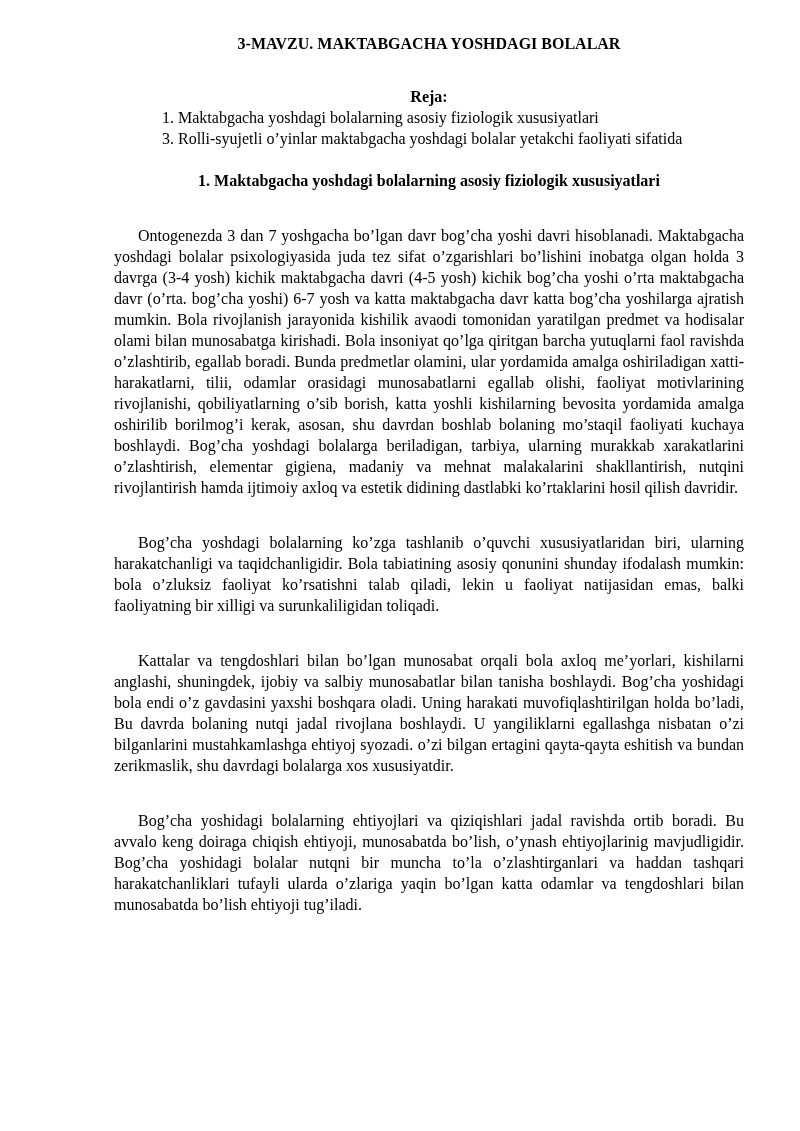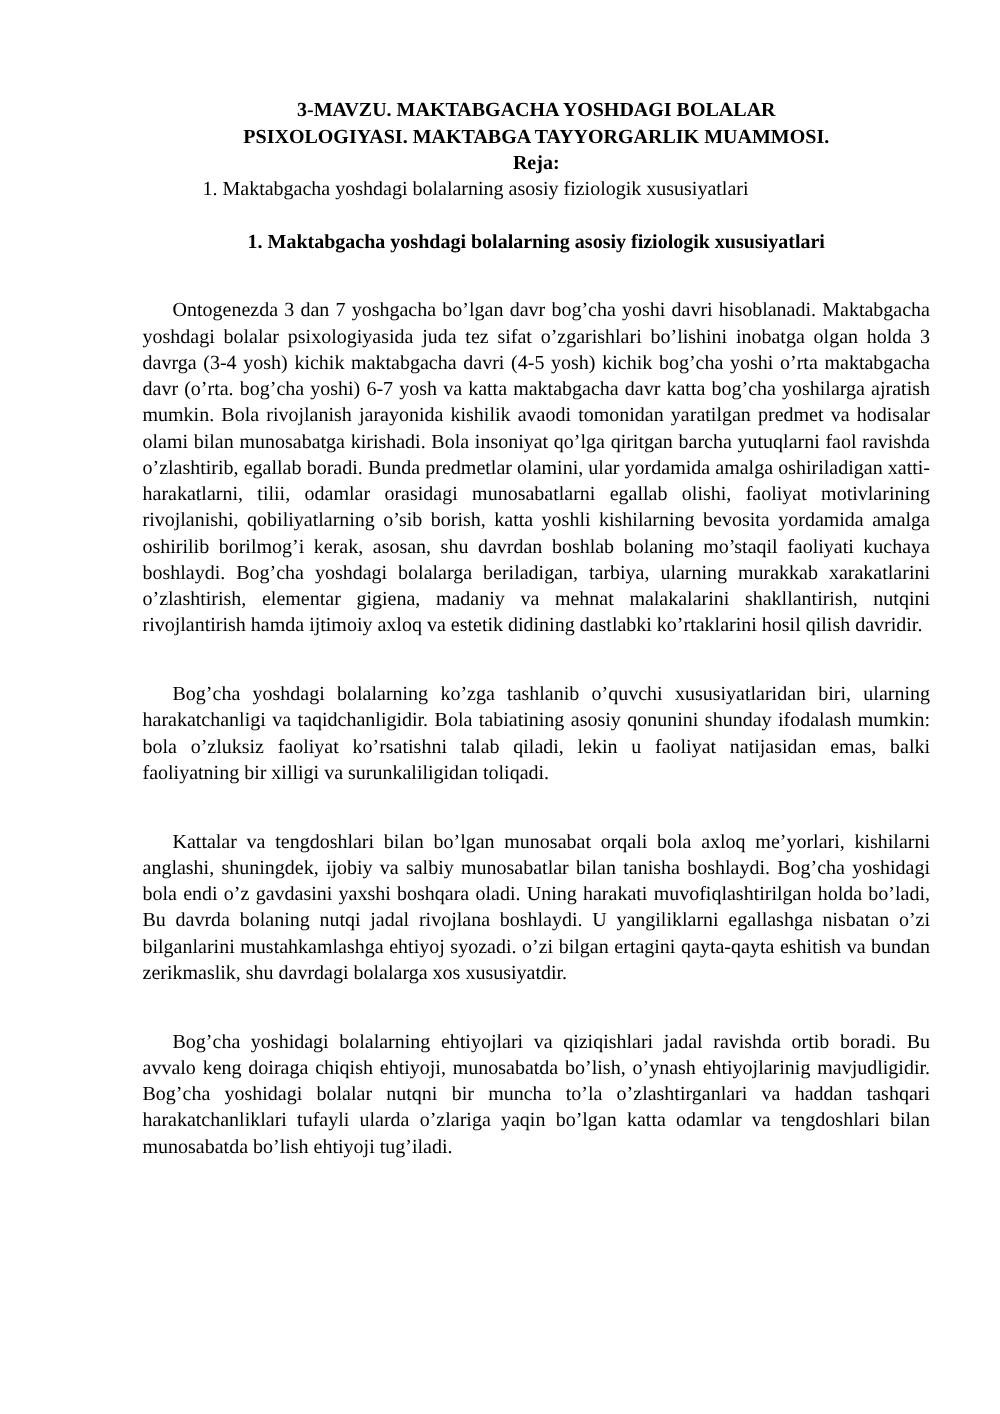--- a/index.html
+++ b/index.html
@@ -10,30 +10,31 @@
     background: #ffffff;
     color: #000000;
     font-family: "Liberation Serif", serif;
     font-size: 16px;
     line-height: 21px;
     overflow: hidden;
   }
   .page {
     width: 800px;
     height: 1048px;
-    padding: 78px 56px 20px 114px;
+    padding: 33px 56px 20px 114px;
   }
   .title-block {
     text-align: center;
     font-weight: bold;
   }
   .title-line { text-align: center; }
   .reja-label {
     text-align: center;
     font-weight: bold;
+    margin-top: 32px;
   }
   p {
     margin: 0;
     text-align: justify;
   }
   .plan-item {
     text-indent: 48px;
   }
   .section-heading {
     font-weight: bold;
@@ -45,27 +46,27 @@
     margin-top: 34px;
   }
 </style>
 </head>
 <body>
 
 <div class="page">
 
   <div class="title-block">
     <div class="title-line">3-MAVZU. MAKTABGACHA YOSHDAGI BOLALAR</div>
-    <div class="title-line">PSIXOLOGIYASI. MAKTABGA TAYYORGARLIK MUAMMOSI.</div>
   </div>
 
   <div class="reja-label">Reja:</div>
 
   <div>
     <p class="plan-item">1. Maktabgacha yoshdagi bolalarning asosiy fiziologik xususiyatlari</p>
+    <p class="plan-item">3. Rolli-syujetli o’yinlar maktabgacha yoshdagi bolalar yetakchi faoliyati sifatida</p>
   </div>
 
   <p class="section-heading">1. Maktabgacha yoshdagi bolalarning asosiy fiziologik xususiyatlari</p>
 
   <div>
     <p class="para">Ontogenezda 3 dan 7 yoshgacha bo’lgan davr bog’cha yoshi davri hisoblanadi. Maktabgacha yoshdagi bolalar psixologiyasida juda tez sifat o’zgarishlari bo’lishini inobatga olgan holda 3 davrga (3-4 yosh) kichik maktabgacha davri (4-5 yosh) kichik bog’cha yoshi o’rta maktabgacha davr (o’rta. bog’cha yoshi) 6-7 yosh va katta maktabgacha davr katta bog’cha yoshilarga ajratish mumkin. Bola rivojlanish jarayonida kishilik avaodi tomonidan yaratilgan predmet va hodisalar olami bilan munosabatga kirishadi. Bola insoniyat qo’lga qiritgan barcha yutuqlarni faol ravishda o’zlashtirib, egallab boradi. Bunda predmetlar olamini, ular yordamida amalga oshiriladigan xatti-harakatlarni, tilii, odamlar orasidagi munosabatlarni egallab olishi, faoliyat motivlarining rivojlanishi, qobiliyatlarning o’sib borish, katta yoshli kishilarning bevosita yordamida amalga oshirilib borilmog’i kerak, asosan, shu davrdan boshlab bolaning mo’staqil faoliyati kuchaya boshlaydi. Bog’cha yoshdagi bolalarga beriladigan, tarbiya, ularning murakkab xarakatlarini o’zlashtirish, elementar gigiena, madaniy va mehnat malakalarini shakllantirish, nutqini rivojlantirish hamda ijtimoiy axloq va estetik didining dastlabki ko’rtaklarini hosil qilish davridir.</p>
     <p class="para">Bog’cha yoshdagi bolalarning ko’zga tashlanib o’quvchi xususiyatlaridan biri, ularning harakatchanligi va taqidchanligidir. Bola tabiatining asosiy qonunini shunday ifodalash mumkin: bola o’zluksiz faoliyat ko’rsatishni talab qiladi, lekin u faoliyat natijasidan emas, balki faoliyatning bir xilligi va surunkaliligidan toliqadi.</p>
     <p class="para">Kattalar va tengdoshlari bilan bo’lgan munosabat orqali bola axloq me’yorlari, kishilarni anglashi, shuningdek, ijobiy va salbiy munosabatlar bilan tanisha boshlaydi. Bog’cha yoshidagi bola endi o’z gavdasini yaxshi boshqara oladi. Uning harakati muvofiqlashtirilgan holda bo’ladi, Bu davrda bolaning nutqi jadal rivojlana boshlaydi. U yangiliklarni egallashga nisbatan o’zi bilganlarini mustahkamlashga ehtiyoj syozadi. o’zi bilgan ertagini qayta-qayta eshitish va bundan zerikmaslik, shu davrdagi bolalarga xos xususiyatdir.</p>
     <p class="para">Bog’cha yoshidagi bolalarning ehtiyojlari va qiziqishlari jadal ravishda ortib boradi. Bu avvalo keng doiraga chiqish ehtiyoji, munosabatda bo’lish, o’ynash ehtiyojlarinig mavjudligidir. Bog’cha yoshidagi bolalar nutqni bir muncha to’la o’zlashtirganlari va haddan tashqari harakatchanliklari tufayli ularda o’zlariga yaqin bo’lgan katta odamlar va tengdoshlari bilan munosabatda bo’lish ehtiyoji tug’iladi.</p>
   </div>

